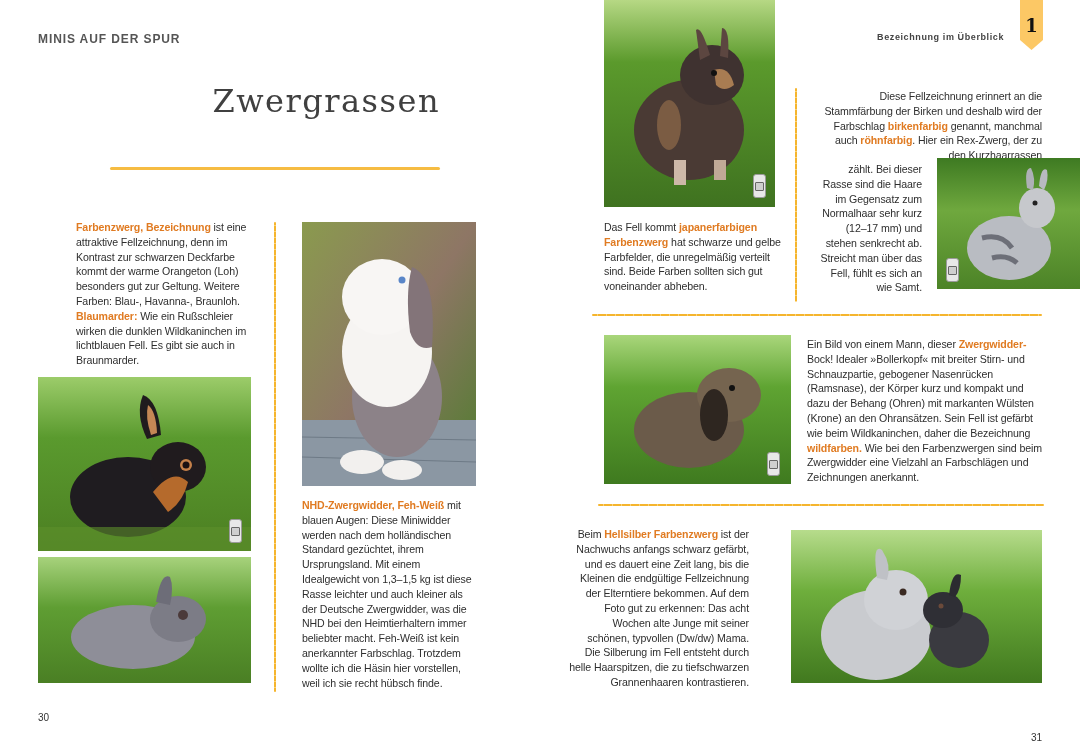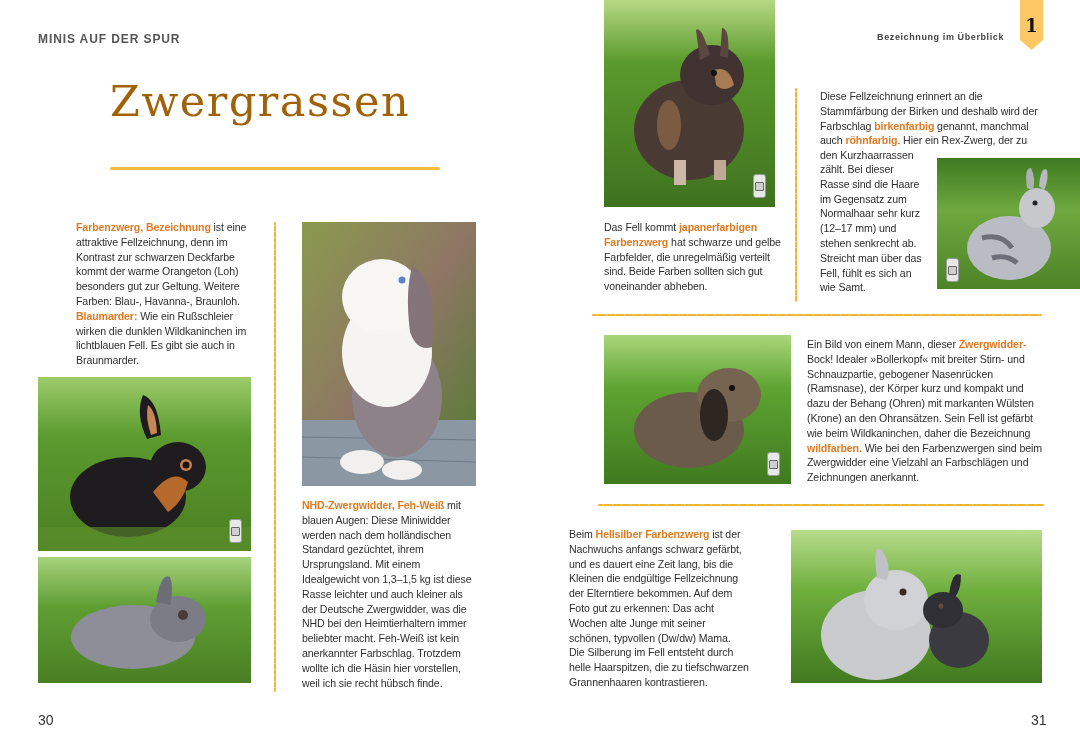--- a/index.html
+++ b/index.html
@@ -24,52 +24,52 @@
       left: 1020px; top: 0; width: 23px; height: 50px;
       background: #fcc865;
       clip-path: polygon(0 0, 100% 0, 100% 80%, 50% 100%, 0 80%);
       display: flex; align-items: flex-start; justify-content: center;
       padding-top: 15px;
       font-family: "DejaVu Serif", serif; font-size: 18px; font-weight: bold; color: #111;
     }
 
     .page-title {
       left: 110px; top: 82px; width: 330px;
-      text-align: left;
+      text-align: right;
       font-family: "DejaVu Serif", serif;
-      font-size: 43px; line-height: 38px; letter-spacing: 1.5px;
-      color: #a16207;
+      font-size: 32px; line-height: 38px; letter-spacing: 1.5px;
+      color: #404040;
     }
     .title-rule {
       left: 110px; top: 167px; width: 330px; height: 3px;
       background: #f5b52e; border-radius: 2px; opacity: 0.9;
     }
 
     .body-text {
       font-family: "Liberation Sans", sans-serif;
       font-size: 10.6px; line-height: 14.8px; color: #2e2e2e;
       letter-spacing: -0.1px;
     }
     .hl { color: #e07b22; font-weight: bold; }
-    .right { }
+    .right { text-align: right; }
 
     .vrule { width: 2px; background: repeating-linear-gradient(to bottom, #f5b52e 0 3px, #fbd27a 3px 4px, #f5b52e 4px 6px); border-radius: 1px; }
     .hrule { height: 2px; background: repeating-linear-gradient(to right, #f5b52e 0 5px, #fbd27a 5px 6px, #f5b52e 6px 9px); border-radius: 1px; }
 
     .photo { overflow: hidden; }
     .phone-icon {
       position: absolute; width: 13px; height: 24px;
       border: 1.5px solid #9a9a9a; border-radius: 3px; background: #e8e8e8;
       display: flex; align-items: center; justify-content: center;
     }
     .phone-icon::after {
       content: ""; width: 7px; height: 7px; border: 1.3px solid #666; border-radius: 1px; background: #cfcfcf;
     }
 
-    .page-number { font-family: "Liberation Sans", sans-serif; font-size: 14px; color: #333; top: 712px; }
+    .page-number { font-family: "Liberation Sans", sans-serif; font-size: 10px; color: #333; top: 712px; }
   </style>
 </head>
 <body>
 
 <div class="abs running-head-left">MINIS AUF DER SPUR</div>
 
 <div class="abs page-title">
   <div>Zwergrassen</div>
 </div>
 <div class="abs title-rule"></div>
@@ -251,13 +251,13 @@
     <ellipse cx="105" cy="70" rx="32" ry="30" fill="#d0d2d6"></ellipse>
     <path d="M86 48 q-5 -35 5 -28 q10 15 5 30z" fill="#bfc1c6"></path>
     <circle cx="112" cy="62" r="3.5" fill="#3a2a22"></circle>
     <ellipse cx="168" cy="110" rx="30" ry="28" fill="#3a3a40"></ellipse>
     <ellipse cx="152" cy="80" rx="20" ry="18" fill="#2f2f35"></ellipse>
     <path d="M158 65 q3 -25 12 -20 q0 15 -6 22z" fill="#2b2b30"></path>
     <circle cx="150" cy="76" r="2.5" fill="#6b4a3a"></circle>
   </svg>
 </div>
 
-<div class="abs page-number" style="left:1031px;">31</div>
+<div class="abs page-number" style="left:1031px;margin-top:20px;">31</div>
 
 </body></html>

